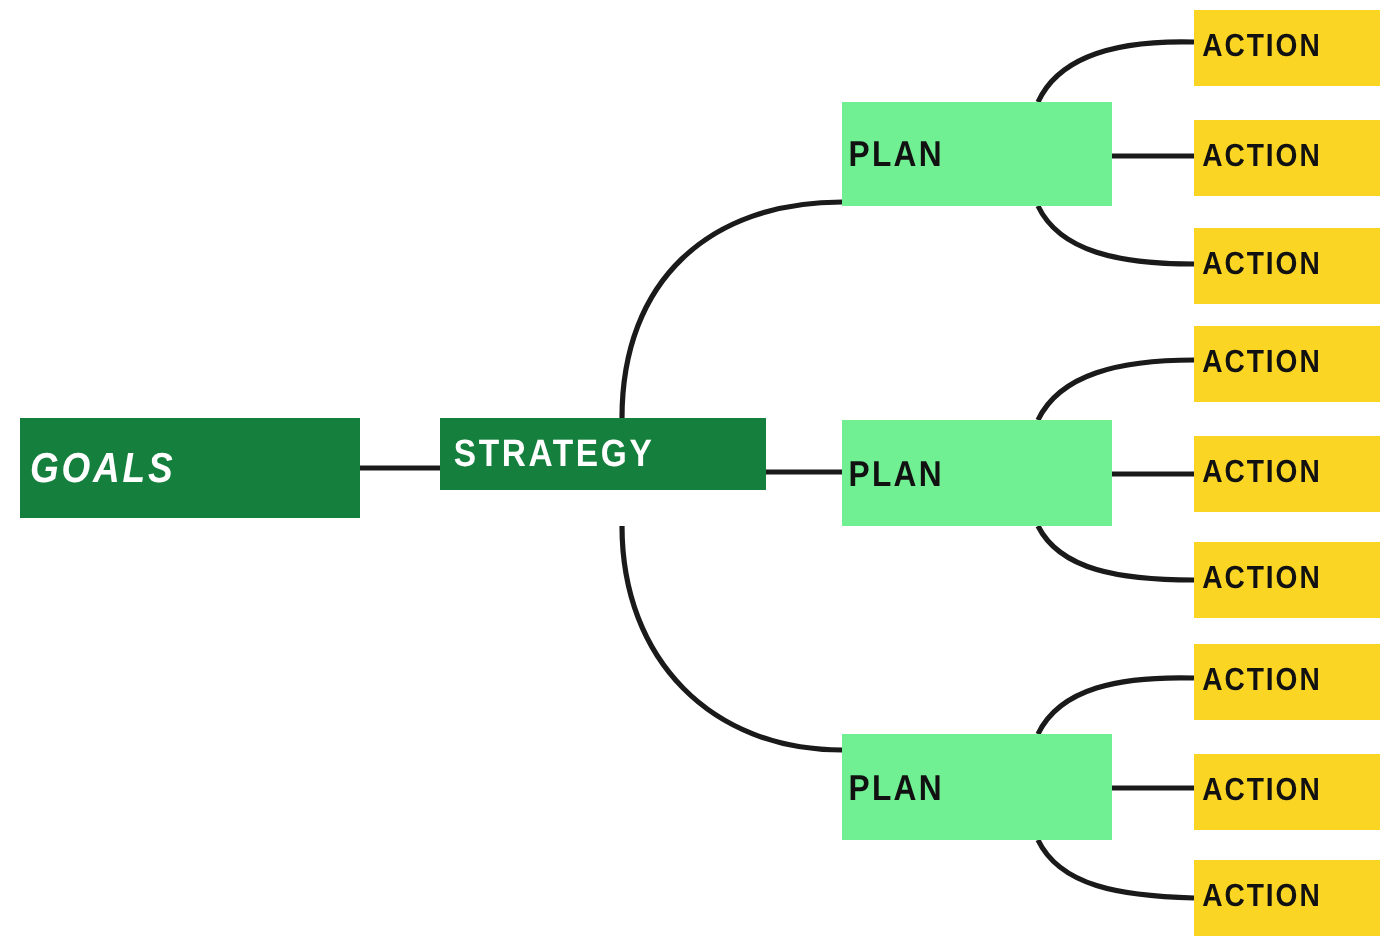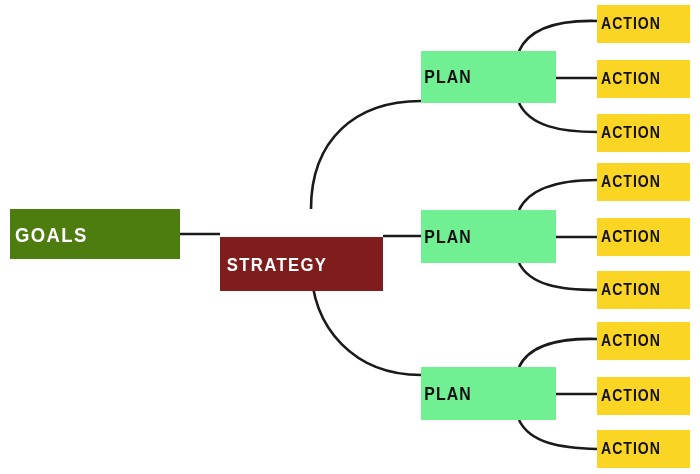--- a/index.html
+++ b/index.html
@@ -75,24 +75,24 @@
       <path d="M 519 103 C 530 126 560 132 597 132" fill="none" stroke="#1a1a1a" stroke-width="2.6" stroke-linecap="butt"></path>
       <path d="M 519 210 C 530 187 560 180 597 180" fill="none" stroke="#1a1a1a" stroke-width="2.6" stroke-linecap="butt"></path>
       <path d="M 556 237 L 597 237" fill="none" stroke="#1a1a1a" stroke-width="2.6" stroke-linecap="butt"></path>
       <path d="M 519 263 C 530 285 560 290 597 290" fill="none" stroke="#1a1a1a" stroke-width="2.6" stroke-linecap="butt"></path>
       <path d="M 519 367 C 530 344 560 338 597 339" fill="none" stroke="#1a1a1a" stroke-width="2.6" stroke-linecap="butt"></path>
       <path d="M 556 394 L 597 394" fill="none" stroke="#1a1a1a" stroke-width="2.6" stroke-linecap="butt"></path>
       <path d="M 519 420 C 530 443 560 448 597 449" fill="none" stroke="#1a1a1a" stroke-width="2.6" stroke-linecap="butt"></path>
     </svg>
 
   <div id="node-layer">
-      <div class="node node-goals" style="left: 10px; top: 209px; width: 170px; height: 50px; background: #4d7c0f;">
+      <div class="node node-goals" style="left: 10px; top: 209px; width: 170px; height: 50px; background: #15803d; font-style: italic;">
         <span class="node-label">GOALS</span>
       </div>
-      <div class="node node-strategy" style="left: 220px; top: 209px; width: 163px; height: 54px; background: #7f1d1d; margin-top: 28px;">
+      <div class="node node-strategy" style="left: 220px; top: 209px; width: 163px; height: 36px; background: #15803d;">
         <span class="node-label">STRATEGY</span>
       </div>
       <div class="node node-plan" style="left: 421px; top: 51px; width: 135px; height: 52px; background: rgb(112, 239, 147);">
         <span class="node-label">PLAN</span>
       </div>
       <div class="node node-plan" style="left: 421px; top: 210px; width: 135px; height: 53px; background: rgb(112, 239, 147);">
         <span class="node-label">PLAN</span>
       </div>
       <div class="node node-plan" style="left: 421px; top: 367px; width: 135px; height: 53px; background: rgb(112, 239, 147);">
         <span class="node-label">PLAN</span>

